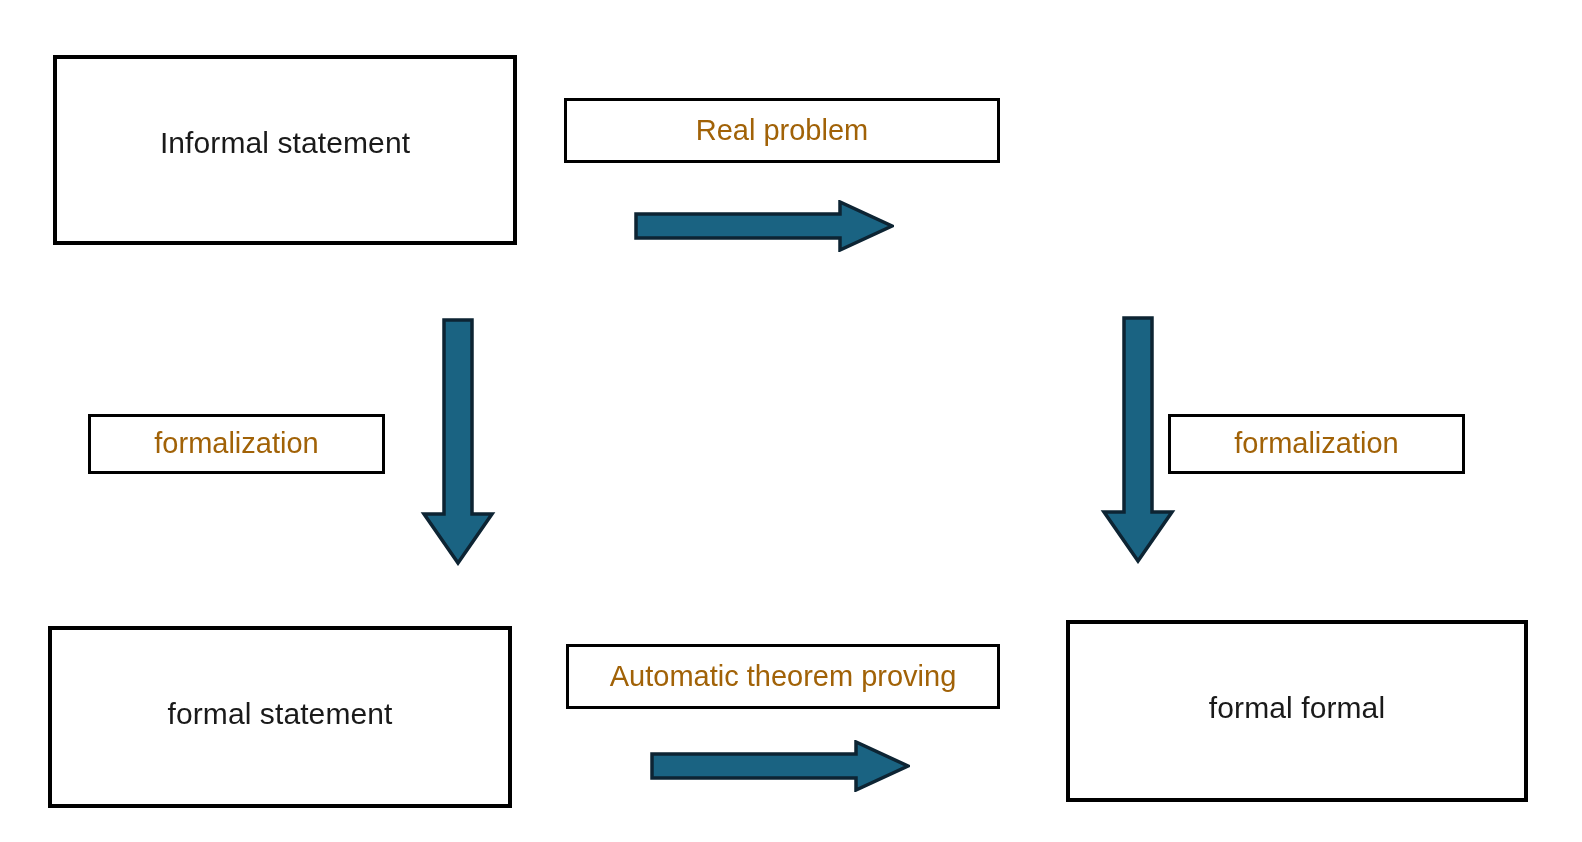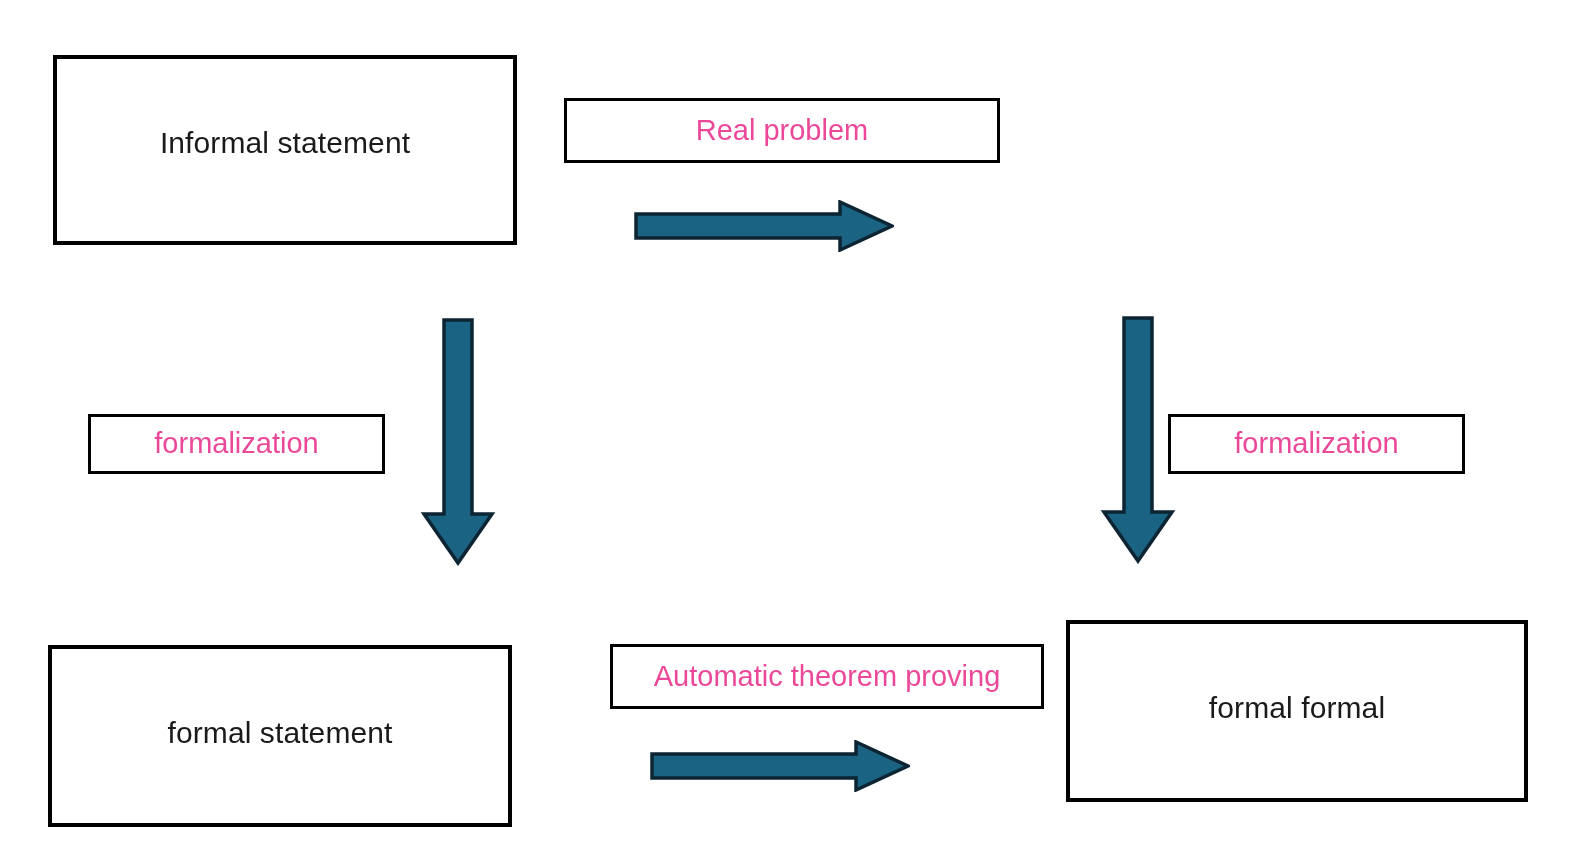--- a/index.html
+++ b/index.html
@@ -37,21 +37,21 @@
     box-sizing: border-box;
     background: #ffffff;
     border: 3px solid #000000;
     display: flex;
     align-items: center;
     justify-content: center;
   }
   .label-box .edge-label {
     font-size: 29px;
     line-height: 1.1;
-    color: #ec4899;
+    color: #a16207;
     white-space: nowrap;
   }
   .arrow {
     position: absolute;
     display: block;
   }
   
   .shift-up-8 { transform: translateY(-8px); }
   .shift-up-4 { transform: translateY(-4px); }
 </style>
@@ -82,25 +82,25 @@
   </div>
 
   <svg class="arrow" style="left:1098px; top:316px;" width="80" height="248" viewBox="0 0 80 248" xmlns="http://www.w3.org/2000/svg">
     <polygon points="26,2 54,2 54,196 74,196 40,245 6,196 26,196" fill="#1a6382" stroke="#0d2433" stroke-width="3.5" stroke-linejoin="miter"></polygon>
   </svg>
 
   <div class="label-box" style="left:1168px; top:414px; width:297px; height:60px;">
     <span class="edge-label">formalization</span>
   </div>
 
-  <div class="node-box" style="left:48px; top:626px; width:464px; height:182px;margin-top:19px;">
+  <div class="node-box" style="left:48px; top:626px; width:464px; height:182px;">
     <span class="node-label shift-up-4">formal statement</span>
   </div>
 
-  <div class="label-box" style="left:566px; top:644px; width:434px; height:65px;margin-left:44px;">
+  <div class="label-box" style="left:566px; top:644px; width:434px; height:65px;">
     <span class="edge-label">Automatic theorem proving</span>
   </div>
 
   <svg class="arrow" style="left:650px; top:740px;" width="260" height="52" viewBox="0 0 260 52" xmlns="http://www.w3.org/2000/svg">
     <polygon points="2,14 206,14 206,2 258,26 206,50 206,38 2,38" fill="#1a6382" stroke="#0d2433" stroke-width="3.5" stroke-linejoin="miter"></polygon>
   </svg>
 
   <div class="node-box" style="left:1066px; top:620px; width:462px; height:182px;">
     <span class="node-label shift-up-4">formal formal</span>
   </div>

